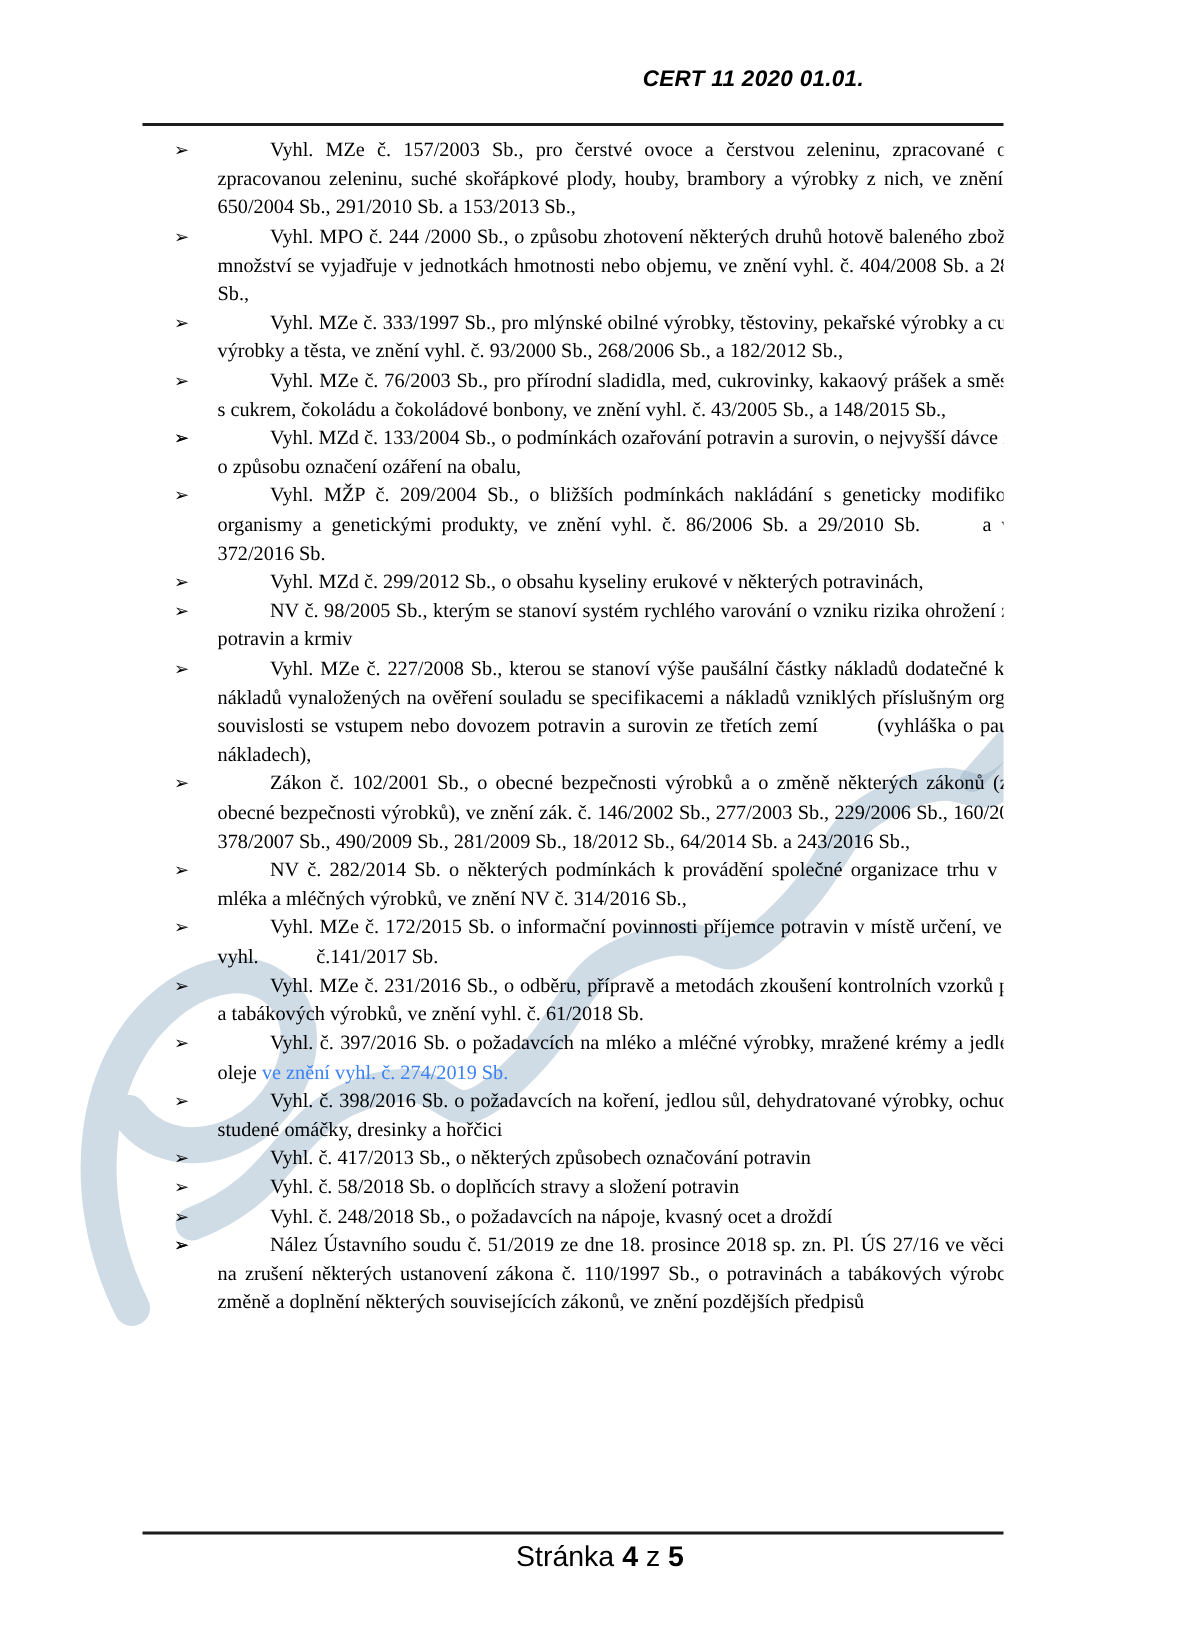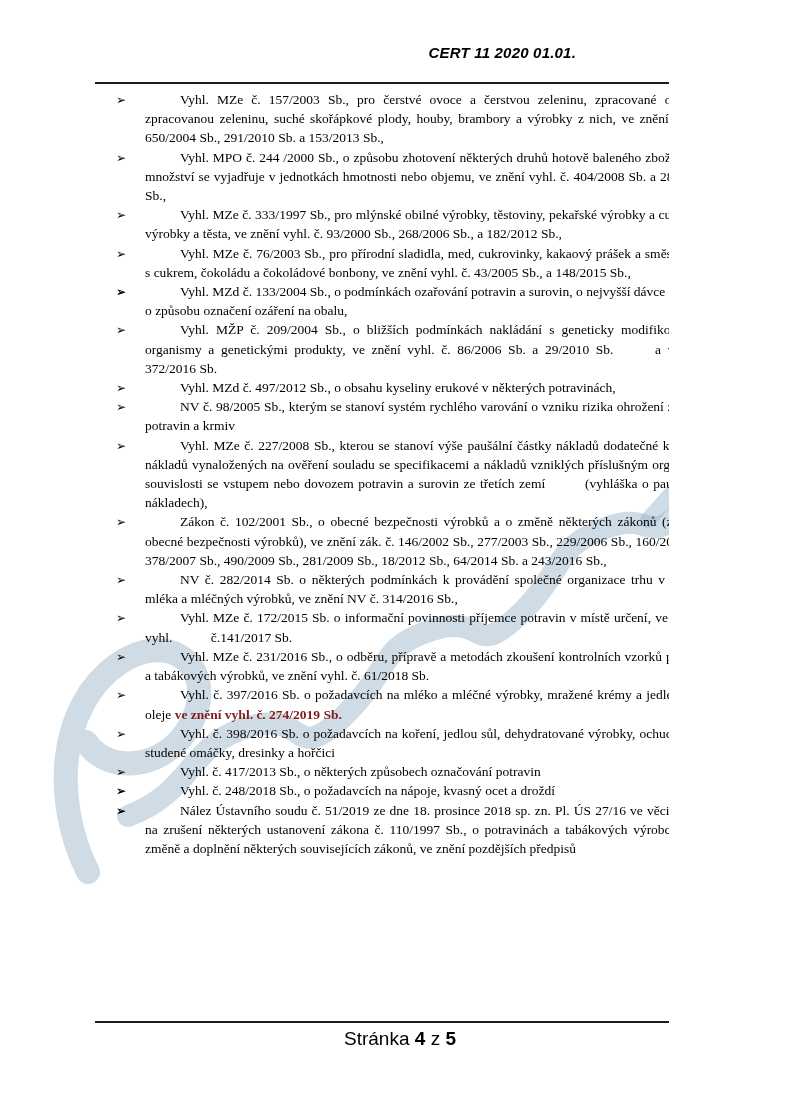--- a/index.html
+++ b/index.html
@@ -39,21 +39,21 @@
     text-align: justify;
   }
   .law-item { position: relative; padding-left: 50px; }
   .bullet {
     position: absolute; left: 21px; top: 1px;
     font-family: "DejaVu Sans", sans-serif;
     font-size: 12px; line-height: 19.2px;
   }
   .seg-b   { font-weight: normal; margin-left: 35px; }
   .seg-r   { font-weight: normal; }
-  .seg-red { font-weight: bold; color: #7f1d1d; }
+  .seg-red { font-weight: normal; color: #3b82f6; }
   .footer {
     position: absolute; top: 1028px; left: 0; width: 800px; z-index: 1;
     text-align: center;
     font-family: "Liberation Sans", sans-serif;
     font-size: 19px;
   }
   .footer .num { font-weight: bold; }
 </style>
 </head>
 <body>
@@ -76,31 +76,31 @@
   <div class="rule header-rule"></div>
 
   <ul class="law-list">
       <li class="law-item"><span class="bullet">➢</span><span><span class="seg-b">Vyhl. MZe č. 157/2003 Sb., pro čerstvé ovoce a čerstvou zeleninu, zpracované ovoce a zpracovanou zeleninu, suché skořápkové plody, houby, brambory a výrobky z nich,</span><span class="seg-r"> ve znění vyhl.č. 650/2004 Sb., 291/2010 Sb. a 153/2013 Sb.,</span></span></li>
       <li class="law-item"><span class="bullet">➢</span><span><span class="seg-b">Vyhl. MPO č. 244 /2000 Sb., o způsobu zhotovení některých druhů hotově baleného zboží, jehož množství se vyjadřuje v jednotkách hmotnosti nebo objemu,</span><span class="seg-r"> ve znění vyhl. č. 404/2008 Sb. a 282/2012 Sb.,</span></span></li>
       <li class="law-item"><span class="bullet">➢</span><span><span class="seg-b">Vyhl. MZe č. 333/1997 Sb., pro mlýnské obilné výrobky, těstoviny, pekařské výrobky a cukrářské výrobky a těsta,</span><span class="seg-r"> ve znění vyhl. č. 93/2000 Sb., 268/2006 Sb., a 182/2012 Sb.,</span></span></li>
       <li class="law-item"><span class="bullet">➢</span><span><span class="seg-b">Vyhl. MZe č. 76/2003 Sb., pro přírodní sladidla, med, cukrovinky, kakaový prášek a směsi kakaa s cukrem, čokoládu a čokoládové bonbony,</span><span class="seg-r"> ve znění vyhl. č. 43/2005 Sb., a 148/2015 Sb.,</span></span></li>
       <li class="law-item"><span class="bullet">➢</span></li>
       <li class="law-item"><span class="bullet">➢</span><span><span class="seg-b">Vyhl. MZd č. 133/2004 Sb., o podmínkách ozařování potravin a surovin, o nejvyšší dávce záření a o způsobu označení ozáření na obalu,</span></span></li>
       <li class="law-item"><span class="bullet">➢</span><span><span class="seg-b">Vyhl. MŽP č. 209/2004 Sb., o bližších podmínkách nakládání s geneticky modifikovanými organismy a genetickými produkty,</span><span class="seg-r"> ve znění vyhl. č. 86/2006 Sb. a 29/2010 Sb. </span><span class="seg-b">a vyhl. č. 372/2016 Sb.</span></span></li>
-      <li class="law-item"><span class="bullet">➢</span><span><span class="seg-b">Vyhl. MZd č. 497/2012 Sb., o obsahu kyseliny erukové v některých potravinách,</span></span></li>
+      <li class="law-item"><span class="bullet">➢</span><span><span class="seg-b">Vyhl. MZd č. 299/2012 Sb., o obsahu kyseliny erukové v některých potravinách,</span></span></li>
       <li class="law-item"><span class="bullet">➢</span><span><span class="seg-b">NV č. 98/2005 Sb., kterým se stanoví systém rychlého varování</span><span class="seg-r"> o vzniku rizika ohrožení zdraví z potravin a krmiv</span></span></li>
       <li class="law-item"><span class="bullet">➢</span><span><span class="seg-b">Vyhl. MZe č. 227/2008 Sb., kterou se stanoví výše paušální částky nákladů</span><span class="seg-r"> dodatečné kontroly, nákladů vynaložených na ověření souladu se specifikacemi a nákladů vzniklých příslušným orgánům v souvislosti se vstupem nebo dovozem potravin a surovin ze třetích zemí </span><span class="seg-b">(vyhláška o paušálních nákladech),</span></span></li>
       <li class="law-item"><span class="bullet">➢</span><span><span class="seg-b">Zákon č. 102/2001 Sb., o obecné bezpečnosti výrobků a o změně některých zákonů (zákon o obecné bezpečnosti výrobků),</span><span class="seg-r"> ve znění zák. č. 146/2002 Sb., 277/2003 Sb., 229/2006 Sb., 160/2007 Sb., 378/2007 Sb., 490/2009 Sb., 281/2009 Sb., 18/2012 Sb., 64/2014 Sb. a 243/2016 Sb.,</span></span></li>
       <li class="law-item"><span class="bullet">➢</span><span><span class="seg-b">NV č. 282/2014 Sb. o některých podmínkách k provádění společné organizace trhu v odvětví mléka a mléčných výrobků,</span><span class="seg-r"> ve znění NV č. 314/2016 Sb.,</span></span></li>
       <li class="law-item"><span class="bullet">➢</span><span><span class="seg-b">Vyhl. MZe č. 172/2015 Sb. o informační povinnosti příjemce potravin v místě určení,</span><span class="seg-r"> ve mléčné vyhl. </span><span class="seg-b">č.141/2017 Sb.</span></span></li>
       <li class="law-item"><span class="bullet">➢</span><span><span class="seg-b">Vyhl. MZe č. 231/2016 Sb., o odběru, přípravě a metodách zkoušení kontrolních vzorků potravin a tabákových výrobků,</span><span class="seg-r"> ve znění vyhl. č. 61/2018 Sb.</span></span></li>
       <li class="law-item"><span class="bullet">➢</span><span><span class="seg-b">Vyhl. č. 397/2016 Sb. o požadavcích na mléko a mléčné výrobky, mražené krémy a jedlé tuky a oleje</span><span class="seg-red"> ve znění vyhl. č. 274/2019 Sb.</span></span></li>
       <li class="law-item"><span class="bullet">➢</span><span><span class="seg-b">Vyhl. č. 398/2016 Sb. o požadavcích na koření, jedlou sůl, dehydratované výrobky, ochucovadla, studené omáčky, dresinky a hořčici</span></span></li>
       <li class="law-item"><span class="bullet">➢</span><span><span class="seg-b">Vyhl. č. 417/2013 Sb., o některých způsobech označování potravin</span></span></li>
-      <li class="law-item"><span class="bullet">➢</span></li>
+      <li class="law-item"><span class="bullet">➢</span><span><span class="seg-b">Vyhl. č. 58/2018 Sb. o doplňcích stravy a složení potravin</span></span></li>
       <li class="law-item"><span class="bullet">➢</span><span><span class="seg-b">Vyhl. č. 248/2018 Sb., o požadavcích na nápoje, kvasný ocet a droždí</span></span></li>
       <li class="law-item"><span class="bullet">➢</span></li>
       <li class="law-item"><span class="bullet">➢</span><span><span class="seg-b">Nález Ústavního soudu č. 51/2019 ze dne 18. prosince 2018 sp. zn. Pl. ÚS 27/16 ve věci návrhu na zrušení některých ustanovení zákona č. 110/1997 Sb., o potravinách a tabákových výrobcích a o změně a doplnění některých souvisejících zákonů, ve znění pozdějších předpisů</span></span></li>
     </ul>
 
   <div class="rule footer-rule"></div>
 
   <div class="footer">
     <span>Stránka</span>
     <span class="num">4</span>

